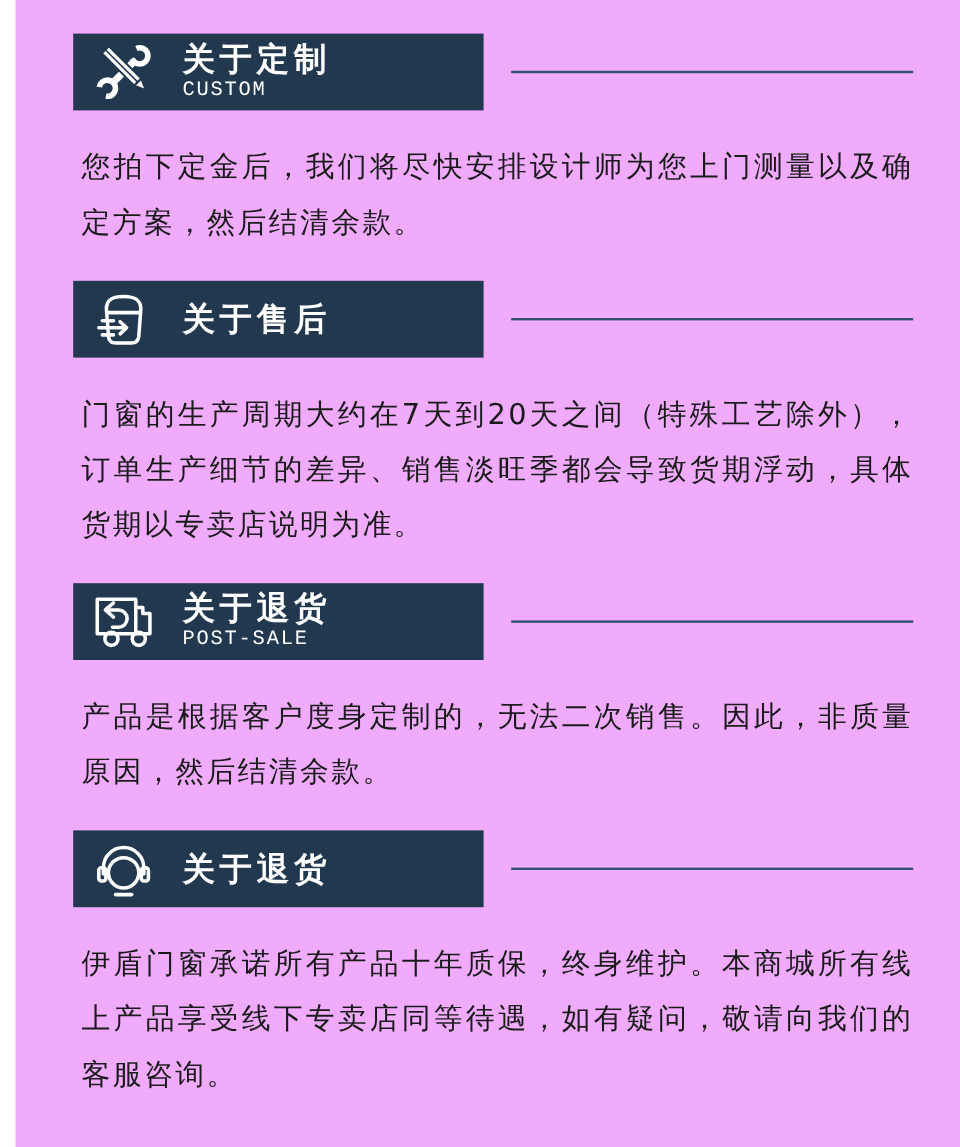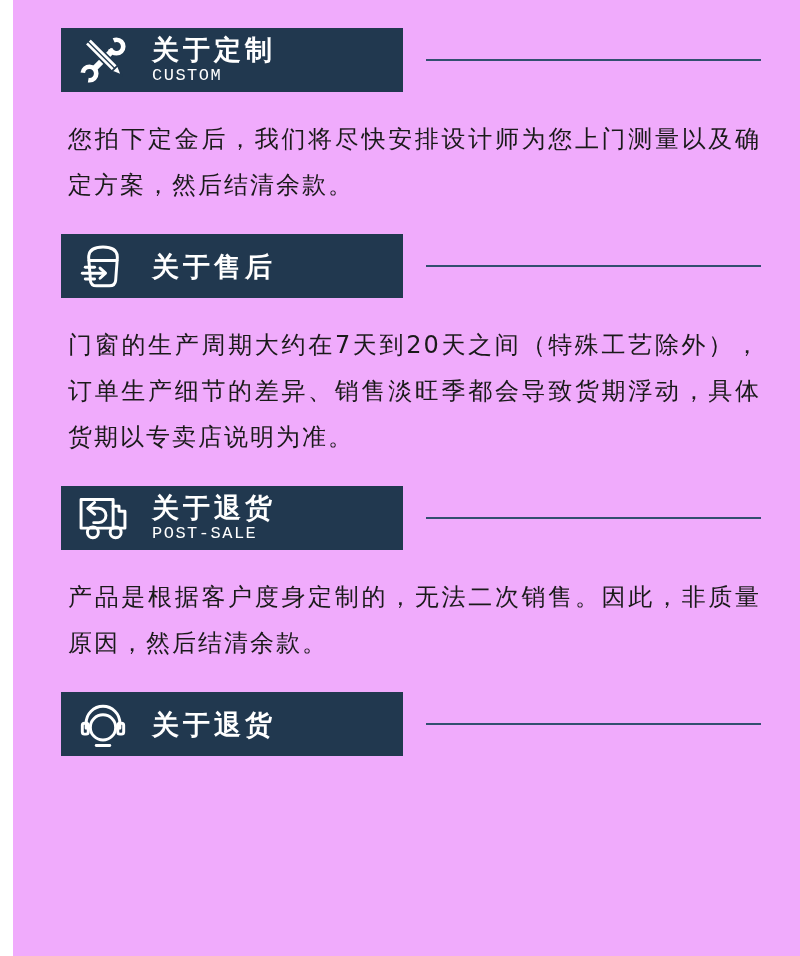--- a/index.html
+++ b/index.html
@@ -157,15 +157,16 @@
             <rect x="49.5" y="31" width="7" height="13" rx="2.5"></rect>
             <path d="M24 57.5 H40"></path>
           </svg>
         </span>
         <div class="band-text">
           <div class="band-title">关于退货</div>
         </div>
       </div>
       <div class="rule"></div>
     </div>
+    <p class="para">伊盾门窗承诺所有产品十年质保，终身维护。本商城所有线上产品享受线下专卖店同等待遇，如有疑问，敬请向我们的客服咨询。</p>
   </div>
 
 </div>
 
 </body></html>

